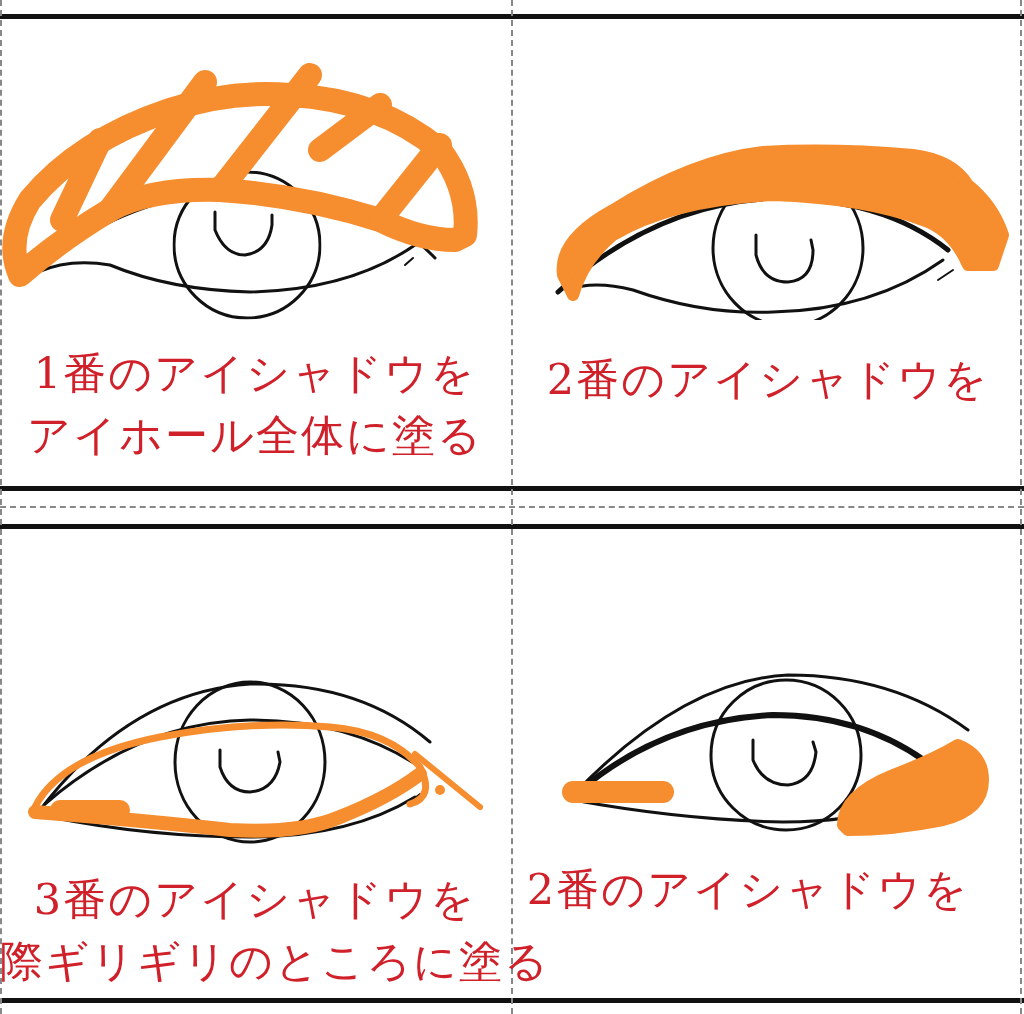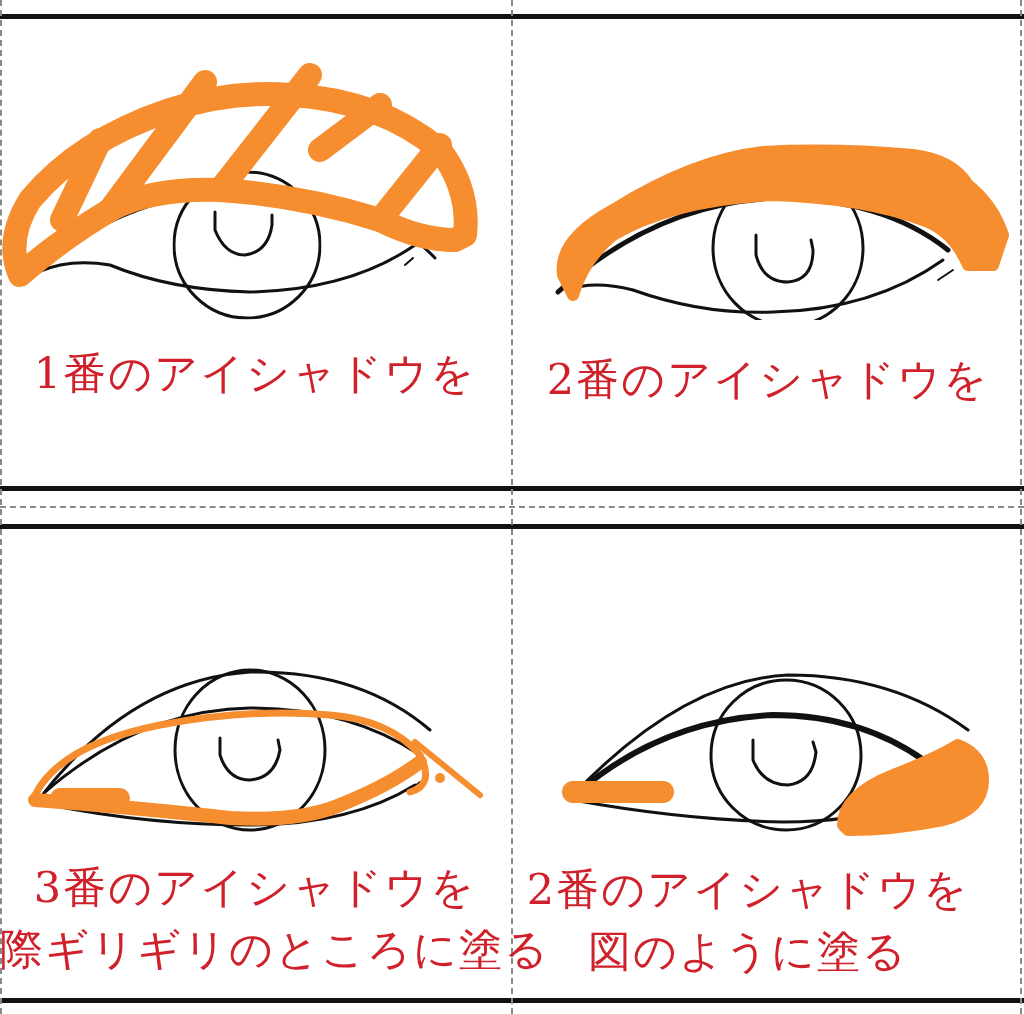--- a/index.html
+++ b/index.html
@@ -40,40 +40,41 @@
       <path d="M20 235 Q5 200 30 160 Q80 100 170 70 Q230 50 290 55 Q380 60 440 110 Q470 150 465 195 L455 200 Q420 200 380 180 Q300 155 220 150 Q150 148 110 170 Q60 200 20 235 Z"></path>
       <path d="M100 100 L62 180"></path>
       <path d="M205 42 L110 170"></path>
       <path d="M310 35 L220 150"></path>
       <path d="M380 65 L320 110"></path>
       <path d="M440 105 L380 180"></path>
     </g>
   </svg>
   <div class="caption" style="top:322px;">
     <div>1番のアイシャドウを</div>
+    <div>アイホール全体に塗る</div>
   </div>
 </div>
 
 <div class="panel" style="left:513px; top:20px; height:466px;">
   <svg width="510" height="300" viewBox="0 0 510 300" style="top:0px;">
     <g fill="none" stroke="#111" stroke-linecap="round">
       <path d="M45 272 Q140 185 260 178 Q370 178 435 230" stroke-width="5"></path>
       <path d="M55 270 Q80 260 120 270 Q190 295 260 292 Q360 290 430 240" stroke-width="3"></path>
       <ellipse cx="275" cy="228" rx="75" ry="78" stroke-width="3"></ellipse>
       <path d="M243 215 L243 235 Q250 262 275 262 Q300 260 300 230 L298 220" stroke-width="3"></path>
       <path d="M425 260 L440 250" stroke-width="2"></path>
     </g>
     <path d="M50 255 Q45 220 100 190 Q180 140 250 132 Q320 128 400 135 Q440 140 455 165 Q480 185 490 215 L480 245 L455 245 Q440 210 410 200 Q350 178 260 175 Q160 180 100 215 Q70 240 60 275 Z" fill="#f68d2e" stroke="#f68d2e" stroke-width="12" stroke-linejoin="round"></path>
   </svg>
   <div class="caption" style="top:328px;">
     <div>2番のアイシャドウを</div>
   </div>
 </div>
 
-<div class="panel" style="left:0; top:530px; height:468px;">
+<div class="panel" style="left:0; top:542px; height:468px;">
   <svg width="510" height="320" viewBox="0 0 510 320" style="top:0px;">
     <g fill="none" stroke="#111" stroke-linecap="round">
       <path d="M40 268 Q130 150 250 142 Q360 140 430 200" stroke-width="3"></path>
       <path d="M45 262 Q140 180 250 178 Q350 178 420 225" stroke-width="3"></path>
       <path d="M50 275 Q150 295 250 295 Q350 295 415 255" stroke-width="3"></path>
       <ellipse cx="250" cy="220" rx="75" ry="80" stroke-width="3"></ellipse>
       <path d="M220 208 L220 225 Q228 250 250 250 Q275 248 280 220 L278 210" stroke-width="3"></path>
       <path d="M410 260 L420 252" stroke-width="2"></path>
     </g>
     <g fill="none" stroke="#f68d2e" stroke-linecap="round" stroke-linejoin="round">
@@ -99,15 +100,14 @@
       <ellipse cx="273" cy="225" rx="75" ry="75" stroke-width="3"></ellipse>
       <path d="M240 210 L240 230 Q250 255 275 255 Q300 252 303 222 L300 212" stroke-width="3"></path>
     </g>
     <g fill="#f68d2e" stroke="#f68d2e" stroke-linejoin="round" stroke-linecap="round">
       <path d="M60 262 L150 262" stroke-width="22" fill="none"></path>
       <path d="M330 295 Q330 265 380 245 Q420 230 445 215 Q470 225 470 250 Q470 280 430 290 Q380 300 335 300 Z" stroke-width="12"></path>
     </g>
   </svg>
   <div class="caption" style="top:328px; left:-20px;">
     <div>2番のアイシャドウを</div>
-    <div>図のように塗る</div>
   </div>
 </div>
 
 </body></html>

